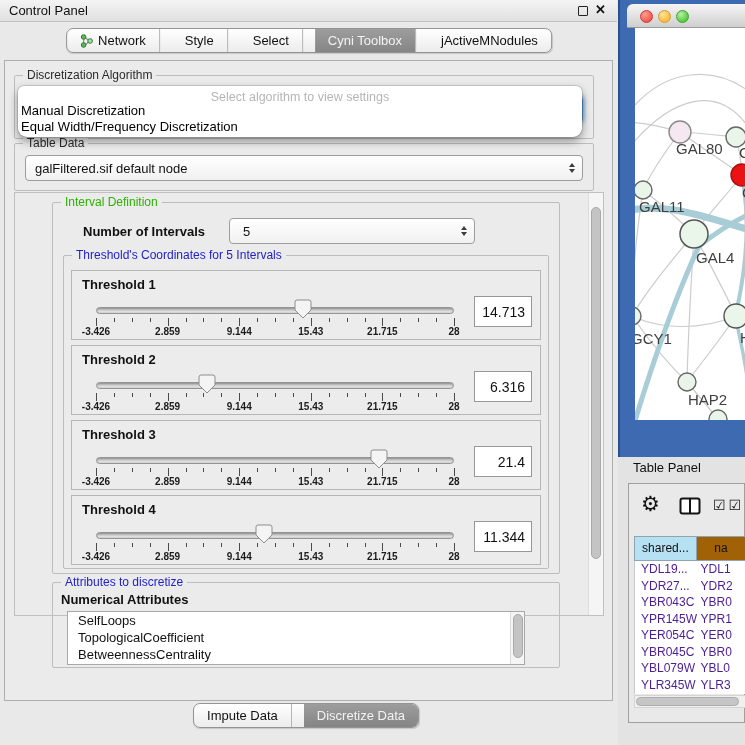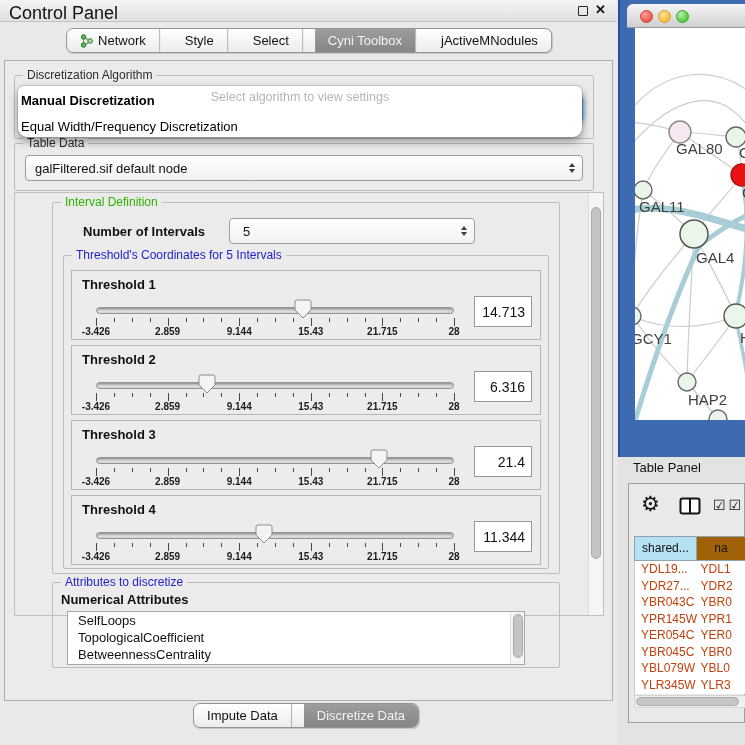--- a/index.html
+++ b/index.html
@@ -3,21 +3,21 @@
 <meta charset="utf-8">
 <style>
   html,body{margin:0;padding:0;width:745px;height:745px;overflow:hidden;
     font-family:"Liberation Sans",sans-serif;background:#e8e8e8;}
   *{box-sizing:border-box;}
 
   
   .control-panel{position:absolute;left:0;top:0;width:617px;height:745px;background:#e9e9e9;}
   .titlebar{position:absolute;left:0;top:0;width:617px;height:22px;
     background:linear-gradient(#f4f4f4,#e0e0e0);border-bottom:1px solid #c2c2c2;}
-  .titlebar .title{position:absolute;left:9px;top:3px;font-size:18px;color:#111;text-align:center;}
+  .titlebar .title{position:absolute;left:9px;top:3px;font-size:13px;color:#111;text-align:center;}
   .float-icon{position:absolute;left:578px;top:6px;width:10px;height:10px;border:1.5px solid #222;border-radius:1px;}
   .close-icon{position:absolute;left:595px;top:2px;font-size:13px;font-weight:bold;color:#111;}
 
   
   .seg{display:inline-flex;border:1px solid #949494;border-radius:7px;
     background:linear-gradient(#ffffff,#ececec);overflow:hidden;box-shadow:0 1px 1px rgba(0,0,0,.15);gap:12px;}
   .seg .item{padding:4px 13px;font-size:13px;color:#111;border-right:1px solid #b5b5b5;
     display:flex;align-items:center;gap:5px;white-space:nowrap;}
   .seg .item:last-child{border-right:none;}
   .seg .item.sel{background:linear-gradient(#9d9d9d,#858585);color:#f3f3f3;}
@@ -40,21 +40,21 @@
   .tri-up{width:0;height:0;border-left:3.5px solid transparent;border-right:3.5px solid transparent;border-bottom:4.5px solid #3c3c3c;}
   .tri-dn{width:0;height:0;border-left:3.5px solid transparent;border-right:3.5px solid transparent;border-top:4.5px solid #3c3c3c;}
 
   .focus-combo{position:absolute;left:524px;top:20px;width:44px;height:27px;border-radius:5px;
     background:#fbfbfb;border:2px solid #5b9bd5;box-shadow:0 0 4px 1px rgba(91,155,213,.85);}
 
   .popup{position:absolute;left:13px;top:85px;width:564px;height:51px;background:#ffffff;
     border-radius:6px 6px 9px 9px;box-shadow:0 4px 10px rgba(0,0,0,.4),0 0 0 1px rgba(0,0,0,.12);z-index:60;}
   .popup .hint{position:absolute;left:0;right:0;top:4px;text-align:center;font-size:12.5px;color:#b5b5b5;}
   .popup .opt{position:absolute;left:3px;font-size:13px;color:#000;white-space:nowrap;}
-  .popup .opt.b{font-weight:bold;top:7px;}
+  .popup .opt.b{font-weight:normal;top:17px;}
   .popup .opt.n{top:33px;}
 
   .scrollpane{position:absolute;left:9px;top:131px;width:590px;height:424px;
     border:1px solid #c0c0c0;background:#ebebeb;}
   .vscroll{position:absolute;right:0;top:0;width:15px;height:100%;background:#f5f5f5;border-left:1px solid #dcdcdc;}
   .vthumb{position:absolute;left:2px;width:10px;border-radius:5px;background:#c4c4c4;border:1px solid #a9a9a9;}
 
   
   .thr-box{position:absolute;left:7px;width:470px;height:70px;border:1px solid #b6b6b6;background:#ececec;}
   .thr-label{position:absolute;left:10px;top:6px;font-size:13px;font-weight:bold;color:#111;}
@@ -87,21 +87,21 @@
   .gear{position:absolute;left:12px;top:8px;font-size:21px;color:#141414;}
   .split-svg{position:absolute;left:50px;top:13px;}
   .checks{position:absolute;left:84px;top:13px;font-size:14px;color:#141414;letter-spacing:3px;white-space:nowrap;}
   .ttable{position:absolute;left:5px;top:52px;width:112px;}
   .thead{display:flex;height:25px;border:1px solid #8fa4ae;}
   .th{font-size:12px;color:#111;line-height:23px;overflow:hidden;white-space:nowrap;}
   .th.c0{width:77px;background:#b6e1f3;text-align:center;border-right:1px solid #8fa4ae;}
   .th.c1{width:60px;background:#a16207;text-align:center;}
   .tbody{height:133px;overflow:hidden;background:#fff;border-left:1px solid #c9c9c9;}
   .trow{display:flex;height:16.5px;background:#fff;}
-  .tcell{font-size:12px;color:#c2410c;white-space:nowrap;overflow:hidden;line-height:16px;}
+  .tcell{font-size:12px;color:#4c1d95;white-space:nowrap;overflow:hidden;line-height:16px;}
   .tcell.c0{width:77px;padding-left:6px;}
   .tcell.c1{width:60px;padding-left:3px;}
   .hscroll{position:absolute;left:5px;top:211px;width:112px;height:13px;background:#f0f0f0;border:1px solid #d5d5d5;}
   .hthumb{position:absolute;left:1px;top:1px;width:103px;height:9px;border-radius:5px;background:#c6c6c6;border:1px solid #adadad;}
 
   .netlabel{font-size:15px;fill:#3f3f3f;}
 </style>
 </head>
 <body>
 

